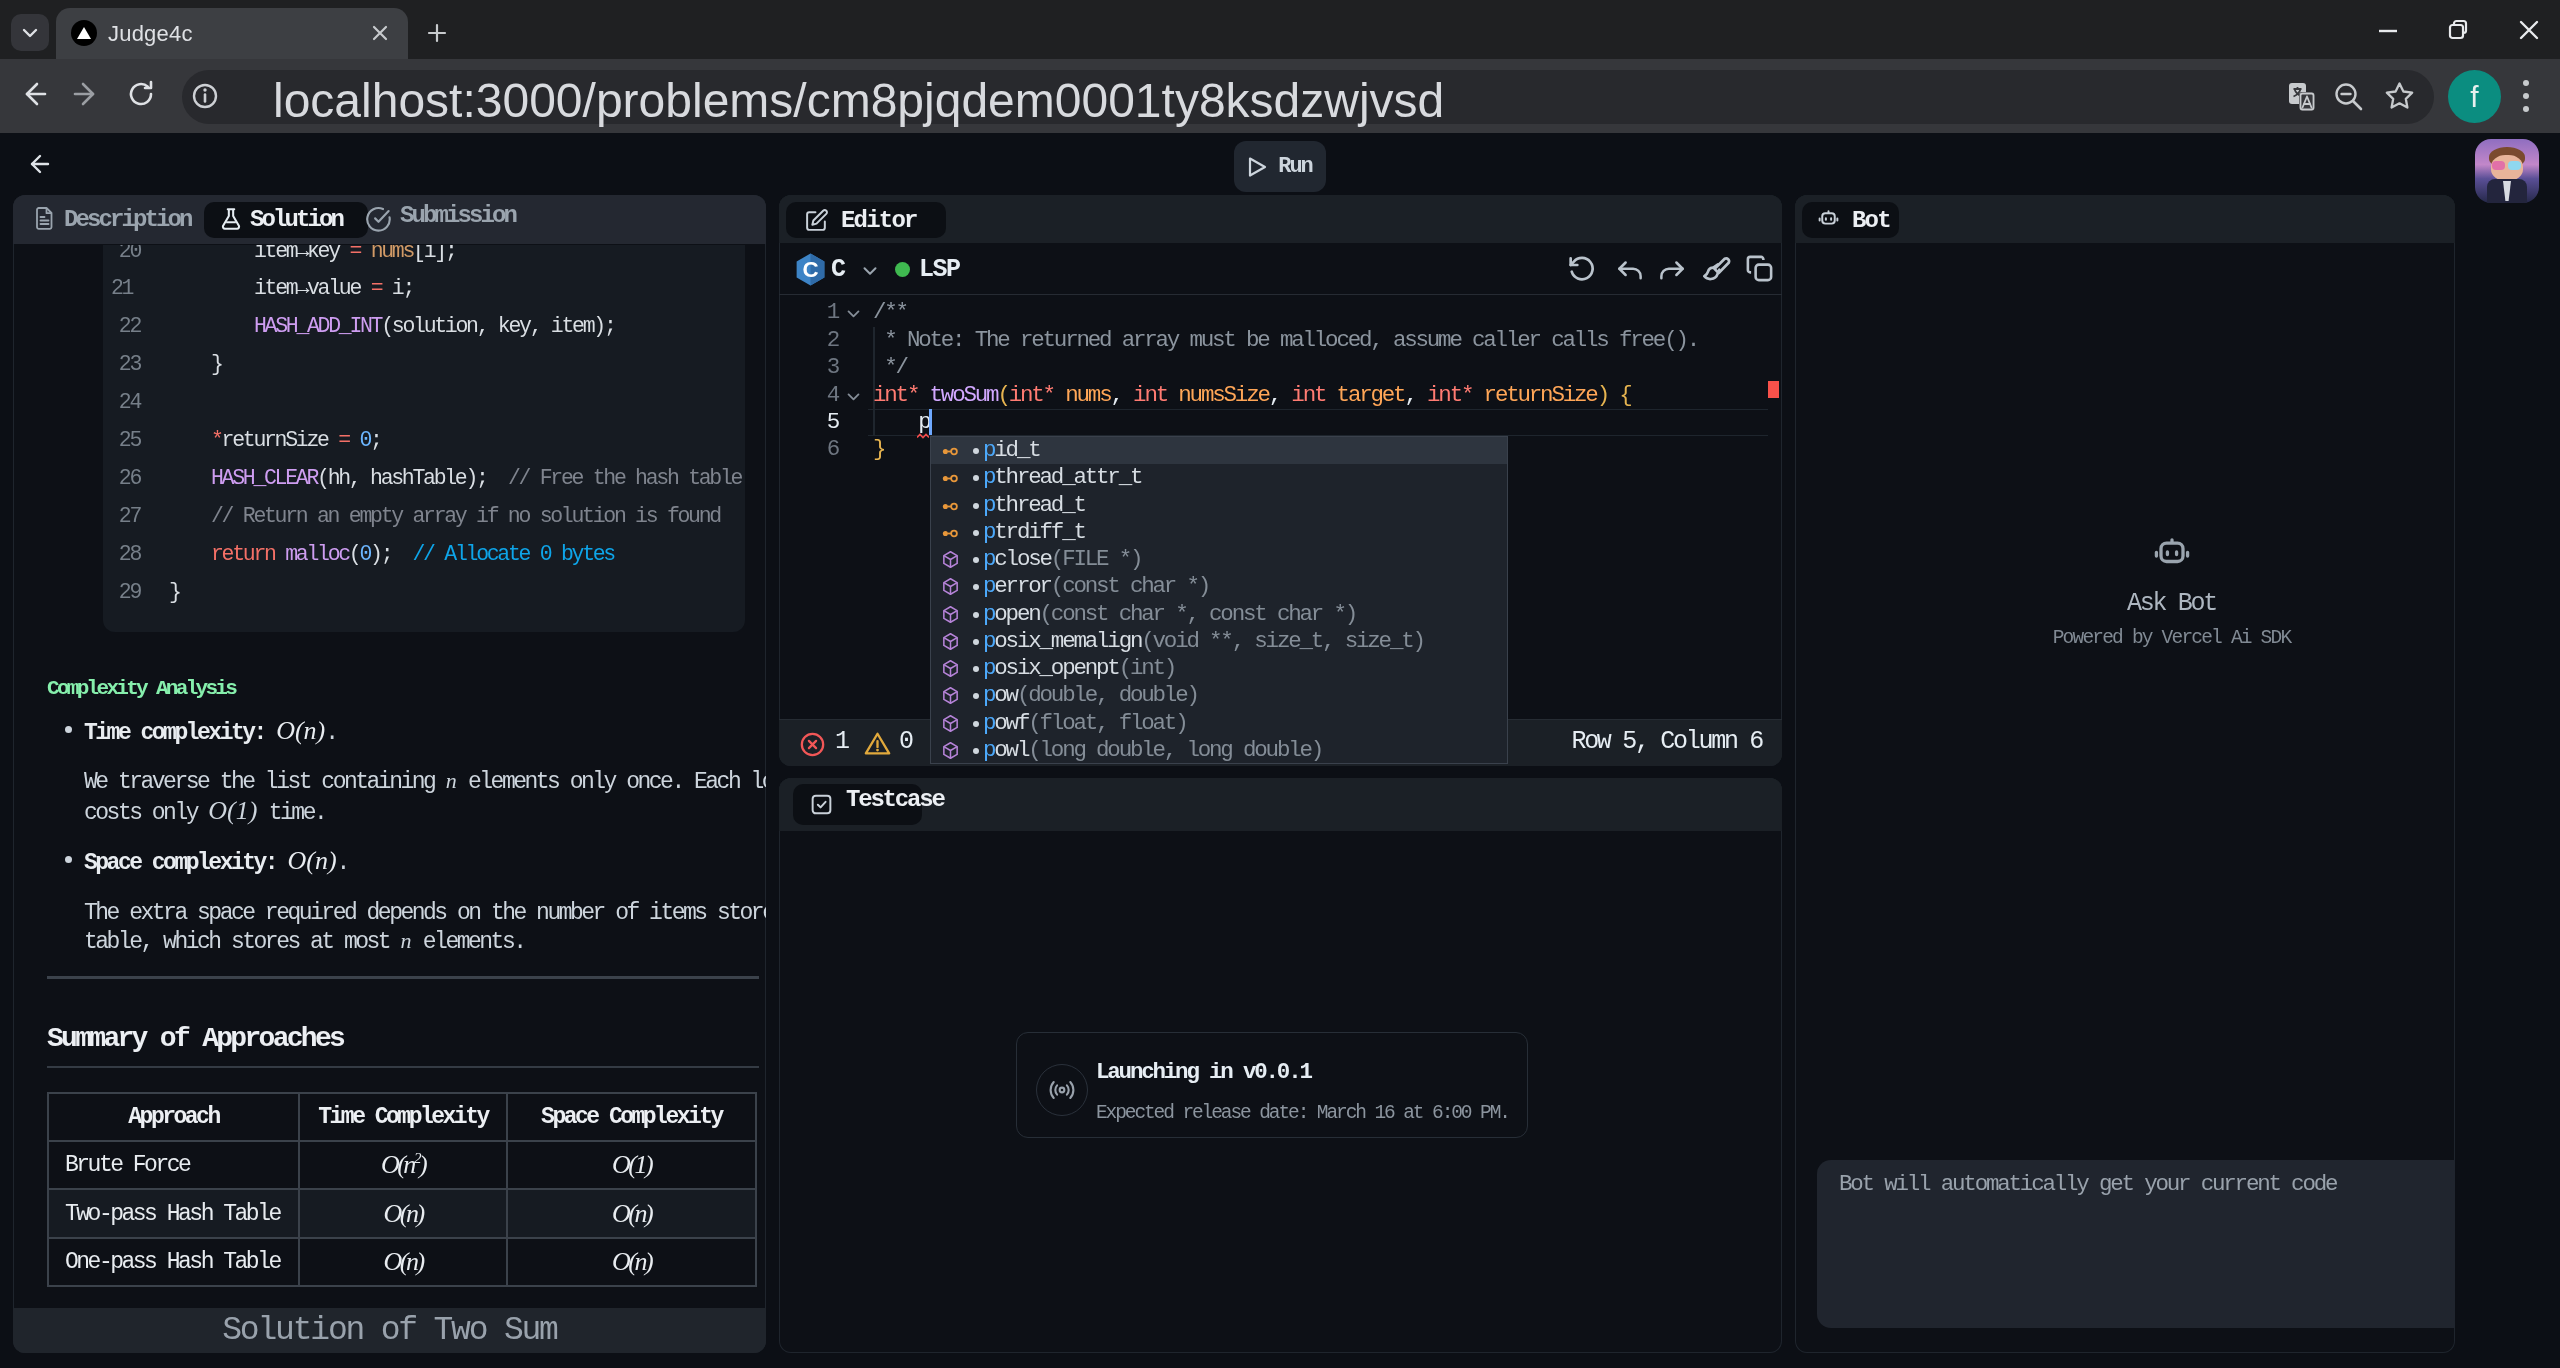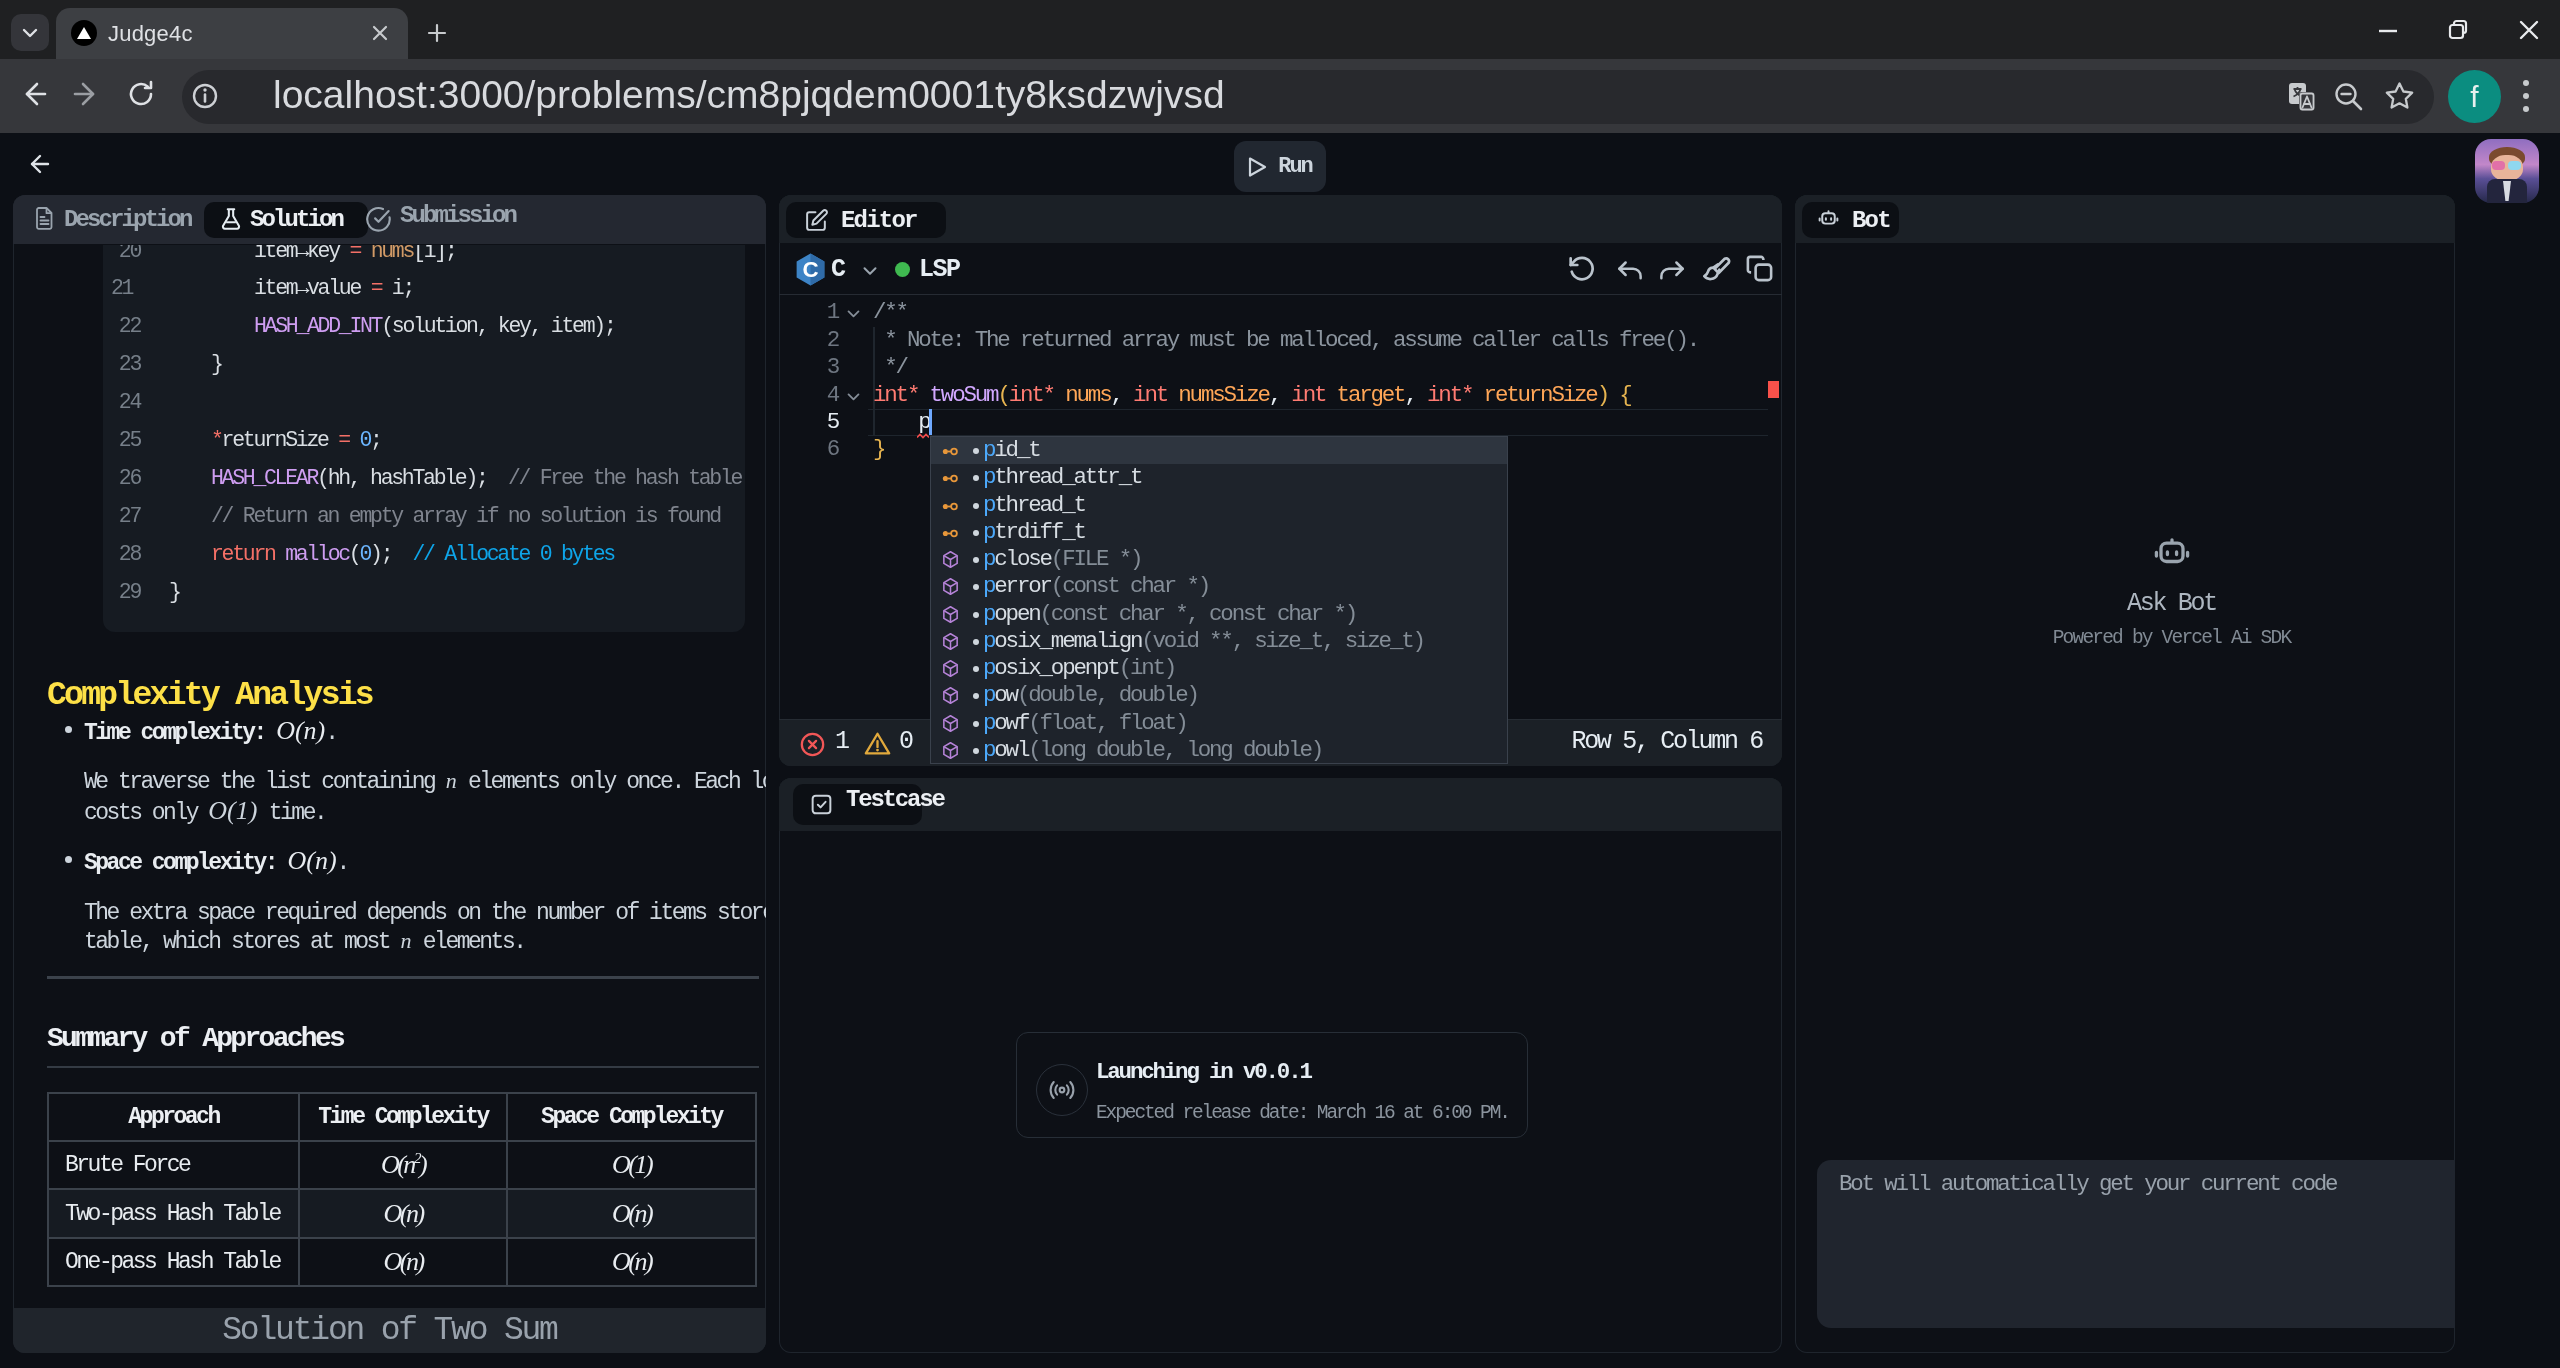--- a/index.html
+++ b/index.html
@@ -60,21 +60,21 @@
     <path d="M27 17a10 10 0 1 1-3.2-7.3" stroke="#dfe1e5" stroke-width="2.6" fill="none" stroke-linecap="round"></path>
     <path d="M27 5v6h-6" stroke="#dfe1e5" stroke-width="2.6" fill="none" stroke-linecap="round" stroke-linejoin="round"></path>
   </svg>
 
 <div class="abs" style="left:182px;top:70px;width:2252px;height:54px;border-radius:27px;background:#28292d"></div>
 <svg class="abs" style="left:190px;top:81px" width="30" height="30" viewBox="0 0 30 30">
     <circle cx="15" cy="15" r="11" stroke="#cdd0d4" stroke-width="2.4" fill="none"></circle>
     <path d="M15 13.5v7" stroke="#cdd0d4" stroke-width="2.6" stroke-linecap="round"></path>
     <circle cx="15" cy="9" r="1.7" fill="#cdd0d4"></circle>
   </svg>
-<div class="abs" style="left:273px;top:73px;font-size:39px;color:#d8dade">localhost:3000/problems/cm8pjqdem0001ty8ksdzwjvsd</div>
+<div class="abs" style="left:273px;top:73px;font-size:48px;color:#d8dade">localhost:3000/problems/cm8pjqdem0001ty8ksdzwjvsd</div>
 
 <svg class="abs" style="left:2284px;top:79px" width="36" height="36" viewBox="0 0 36 36">
     <rect x="5" y="4" width="17" height="21" rx="3" fill="#c7cacd"></rect>
     <path d="M9.5 10h8M13.5 8v2M16.5 10c-.8 3-3.5 6-7 7.5M10.5 10c.8 2.6 3.4 5.6 6.5 7" stroke="#36373b" stroke-width="1.8" fill="none"></path>
     <rect x="15" y="13" width="16" height="19" rx="3" fill="#36373b"></rect>
     <rect x="16.5" y="14.5" width="13" height="16" rx="2" fill="none" stroke="#c7cacd" stroke-width="1.8"></rect>
     <path d="M23 17.5l4.5 11M23 17.5l-4.5 11M19.8 25h6.4" stroke="#c7cacd" stroke-width="1.8" fill="none" stroke-linecap="round"></path>
   </svg>
 
 <svg class="abs" style="left:2331px;top:79px" width="36" height="36" viewBox="0 0 36 36">
@@ -167,21 +167,21 @@
 </div>
 <div class="abs mono" style="left:0;top:296.7px;width:642px;height:28px;font-size:21.5px;letter-spacing:-2.3px;white-space:pre">
 <span class="abs" style="left:0;top:0;width:37px;text-align:right;color:#767f89">28</span>
 <span class="abs" style="left:108px;top:0"><span style="color:#f47067">return</span><span style="color:#d9dee3"> </span><span style="color:#ce9df1">malloc</span><span style="color:#d9dee3">(</span><span style="color:#6cb6ff">0</span><span style="color:#d9dee3">);</span><span style="color:#d9dee3">  </span><span style="color:#0ea5e9">// Allocate 0 bytes</span></span>
 </div>
 <div class="abs mono" style="left:0;top:334.6px;width:642px;height:28px;font-size:21.5px;letter-spacing:-2.3px;white-space:pre">
 <span class="abs" style="left:0;top:0;width:37px;text-align:right;color:#767f89">29</span>
 <span class="abs" style="left:66px;top:0"><span style="color:#d9dee3">}</span></span>
 </div>
 </div>
-<div class="abs mono" style="left:34px;top:482px;font-size:33px;letter-spacing:-2.7px;font-weight:bold;color:#fde047">Complexity Analysis</div>
+<div class="abs mono" style="left:34px;top:482px;font-size:21px;letter-spacing:-2.7px;font-weight:bold;color:#86efac">Complexity Analysis</div>
 <div class="abs" style="left:52px;top:531px;width:7px;height:7px;border-radius:50%;background:#cdd5dd"></div>
 <div class="abs mono" style="left:71px;top:521px;font-size:23px;letter-spacing:-2.5px;color:#e8ecf0"><b>Time complexity:</b> <span style="font-family:'Liberation Serif',serif;font-style:italic;font-size:26px;letter-spacing:0">O(n)</span><span style="color:#cdd5dd">.</span></div>
 <div class="abs mono" style="left:71px;top:573px;font-size:23px;letter-spacing:-2.5px;color:#cdd5dd;white-space:pre">We traverse the list containing <span style="font-family:'Liberation Serif',serif;font-style:italic;font-size:22px;letter-spacing:0">n</span> elements only once. Each lookup in the hash</div>
 <div class="abs mono" style="left:71px;top:601px;font-size:23px;letter-spacing:-2.5px;color:#cdd5dd;white-space:pre">costs only <span style="font-family:'Liberation Serif',serif;font-style:italic;font-size:26px;letter-spacing:0">O(1)</span> time.</div>
 <div class="abs" style="left:52px;top:661px;width:7px;height:7px;border-radius:50%;background:#cdd5dd"></div>
 <div class="abs mono" style="left:71px;top:651px;font-size:23px;letter-spacing:-2.5px;color:#e8ecf0"><b>Space complexity:</b> <span style="font-family:'Liberation Serif',serif;font-style:italic;font-size:26px;letter-spacing:0">O(n)</span><span style="color:#cdd5dd">.</span></div>
 <div class="abs mono" style="left:71px;top:705px;font-size:23px;letter-spacing:-2.5px;color:#cdd5dd;white-space:pre">The extra space required depends on the number of items stored in the hash</div>
 <div class="abs mono" style="left:71px;top:733px;font-size:23px;letter-spacing:-2.5px;color:#cdd5dd;white-space:pre">table, which stores at most <span style="font-family:'Liberation Serif',serif;font-style:italic;font-size:22px;letter-spacing:0">n</span> elements.</div>
 <div class="abs" style="left:34px;top:781px;width:712px;height:3px;background:#3b424b"></div>
 <div class="abs mono" style="left:34px;top:828px;font-size:28px;letter-spacing:-2.7px;font-weight:bold;color:#eceff3">Summary of Approaches</div>

